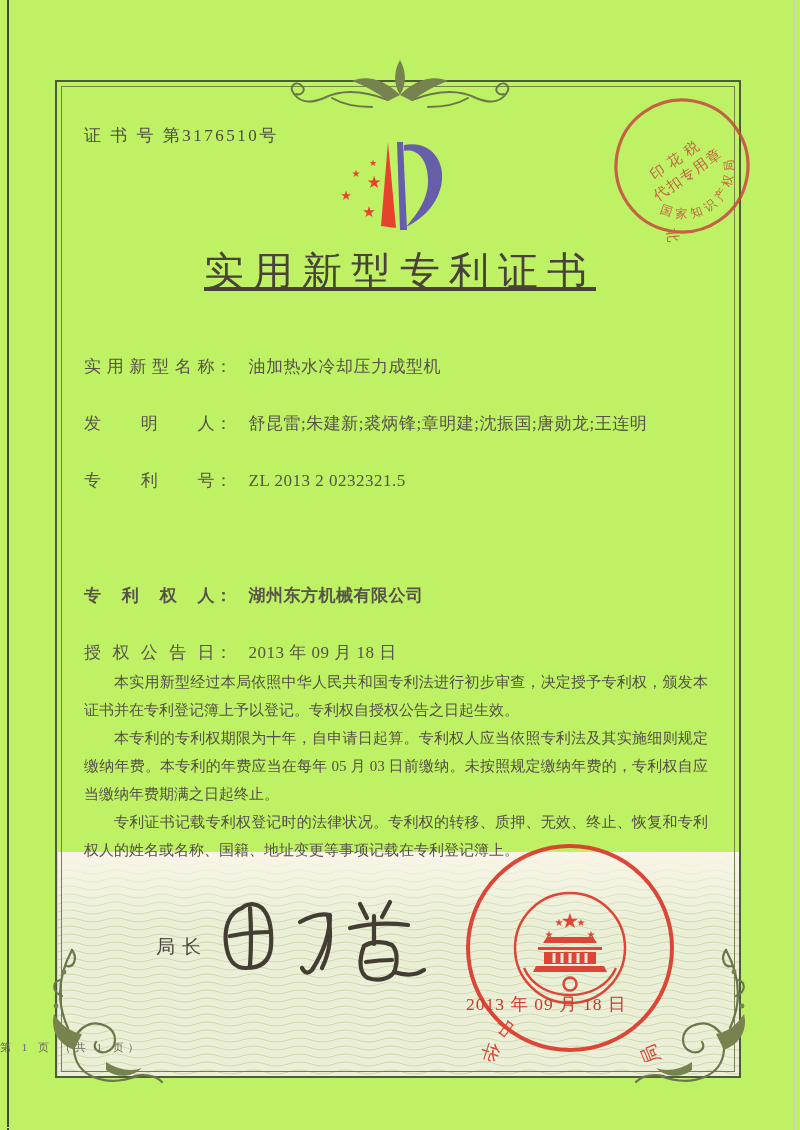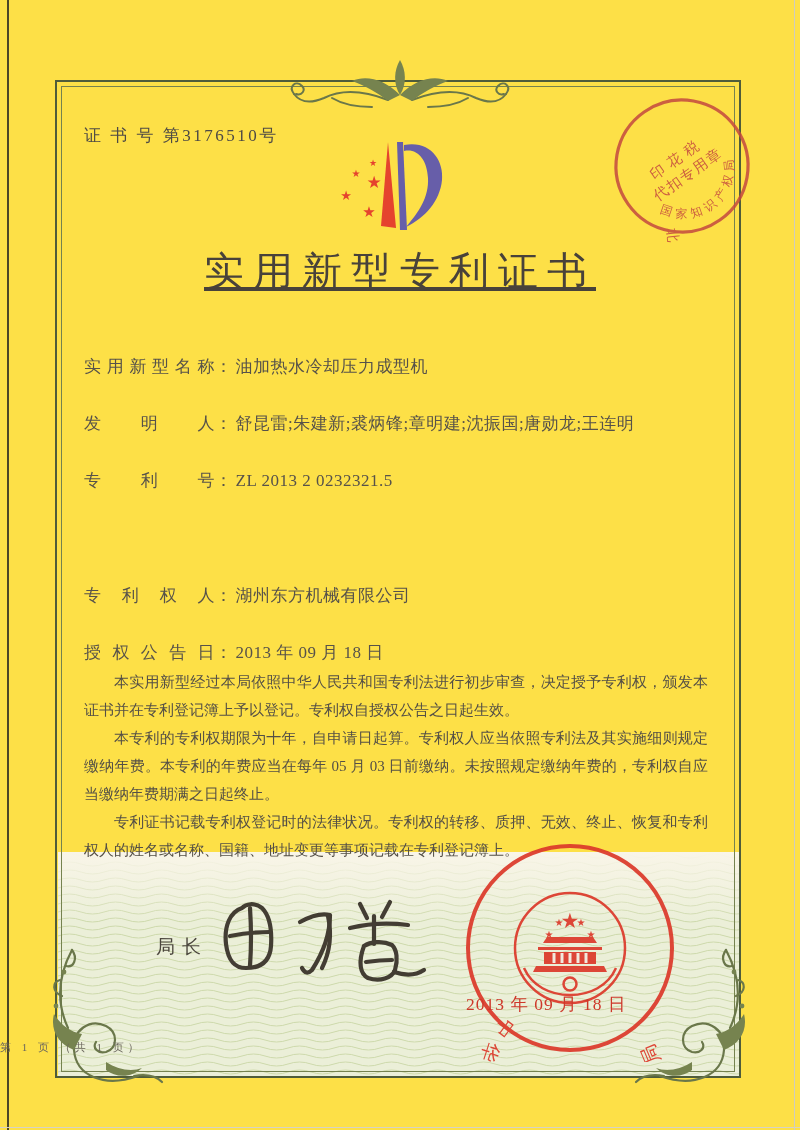--- a/index.html
+++ b/index.html
@@ -1,18 +1,18 @@
 <!DOCTYPE html>
 <html><head>
 <meta charset="utf-8">
 <style>
   html,body{margin:0;padding:0;background:#efece0;}
   .sheet{
     position:relative;width:800px;height:1130px;margin:0 auto;
-    background:#fde047;overflow:hidden;
+    background:#bef264;overflow:hidden;
     font-family:"Liberation Serif","DejaVu Serif",serif;
   }
   
   .scan-edge-left{position:absolute;left:7px;top:0;width:2px;height:100%;background:#1f1f1f;opacity:.8;}
   .scan-edge-right{position:absolute;right:5px;top:0;width:1px;height:100%;background:#cfccbf;}
   .scan-edge-bottom{position:absolute;left:0;bottom:2px;width:100%;height:1px;background:#d6d2c4;}
 
   
   .band{position:absolute;left:58px;top:852px;width:681px;height:224px;z-index:1;}
   .band svg{display:block;width:100%;height:100%;}
@@ -34,23 +34,23 @@
   .cert-no{position:absolute;left:84px;top:124px;font-size:17px;letter-spacing:2.5px;color:#4e4a45;}
 
   .tax-stamp{position:absolute;left:604px;top:88px;width:156px;height:156px;opacity:.85;}
   .logo{position:absolute;left:330px;top:138px;width:120px;height:98px;}
 
   .title{position:absolute;left:0;top:244px;width:100%;text-align:center;
     font-size:40px;letter-spacing:9px;color:#48423a;text-decoration:underline;}
 
   .row{position:absolute;left:84px;width:640px;font-size:17px;color:#57524a;letter-spacing:.5px;white-space:nowrap;}
   .row .label{display:inline-block;width:131px;text-align:justify;text-align-last:justify;}
-  .row .value{margin-left:3px;}
+  .row .value{margin-left:16px;}
   .row0{top:355px;}.row1{top:412px;}.row2{top:469px;}
-  .row3{top:527px;}.row4{top:584px;}.row5{top:641px;}
+  .row3{top:527px;}.row4{top:584px;font-weight:bold;}.row5{top:641px;}
 
   .body-text{position:absolute;left:84px;top:668px;width:624px;
     font-size:15px;line-height:28px;color:#544f46;text-align:justify;}
   .body-text p{margin:0;text-indent:2em;}
 
   .signer{position:absolute;left:156px;top:934px;font-size:19px;letter-spacing:7px;color:#4b463d;}
   .signature{position:absolute;left:208px;top:882px;width:240px;height:120px;}
 
   .office-seal{position:absolute;left:456px;top:834px;width:228px;height:228px;opacity:.93;}
   .seal-date{position:absolute;left:466px;top:992px;font-size:17.5px;letter-spacing:1px;color:#ce382a;z-index:5;}

